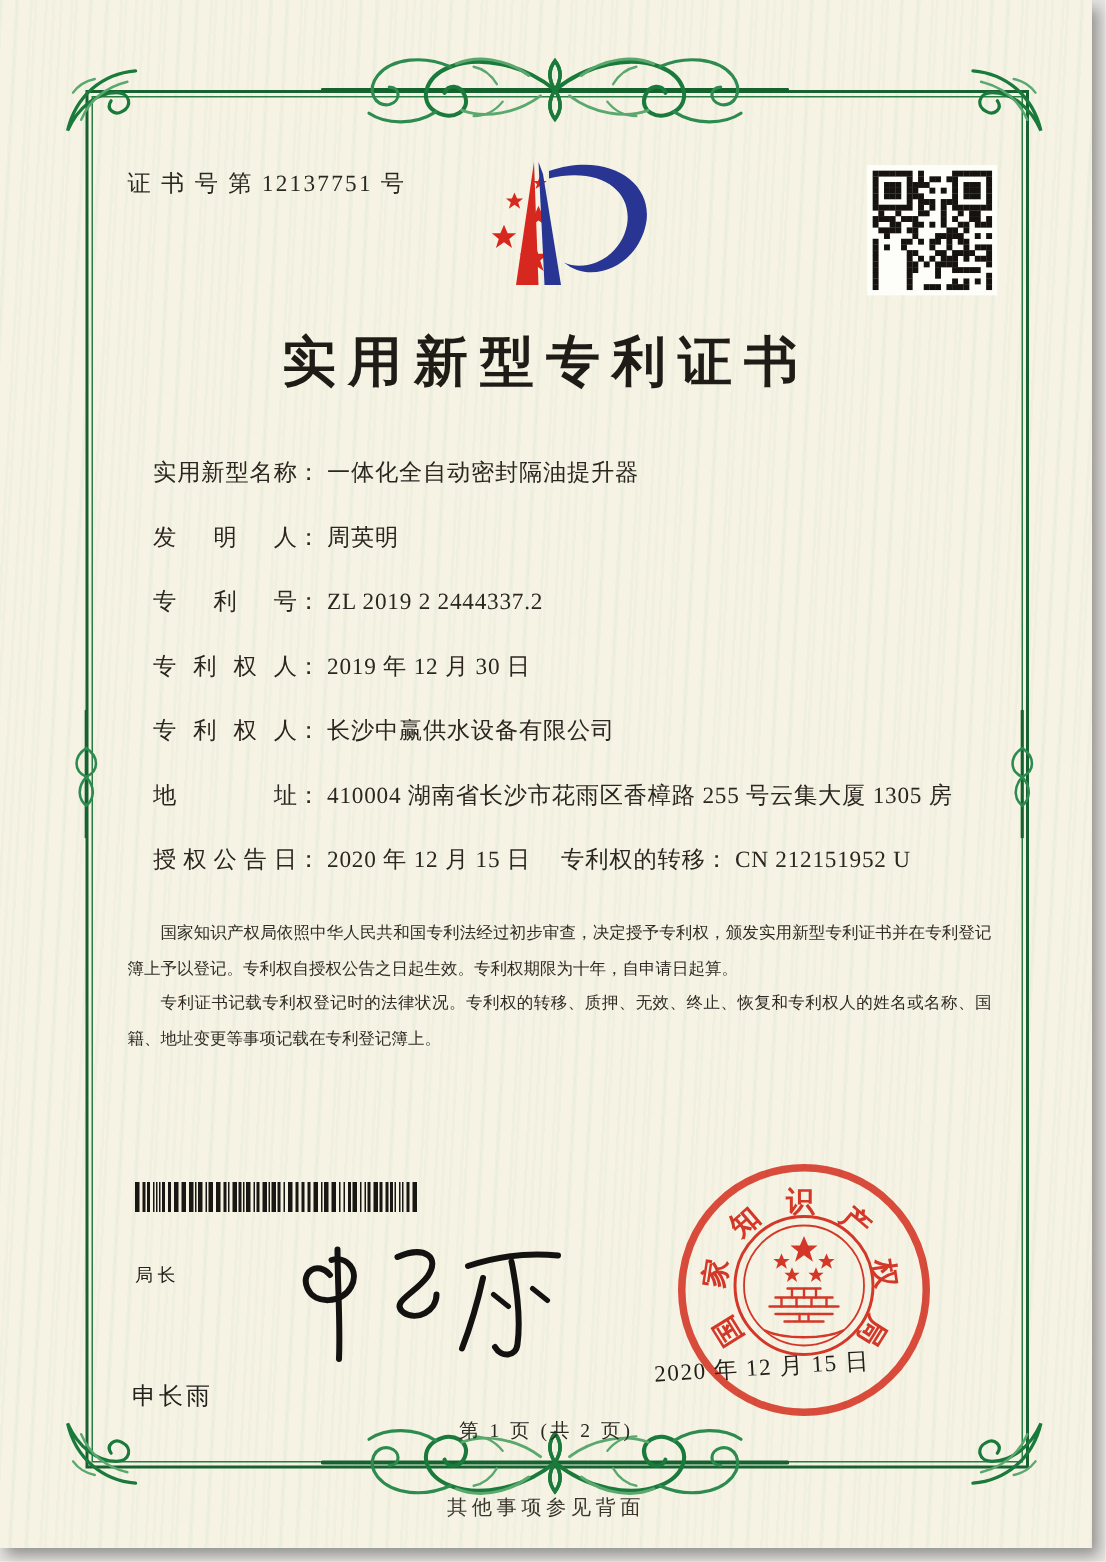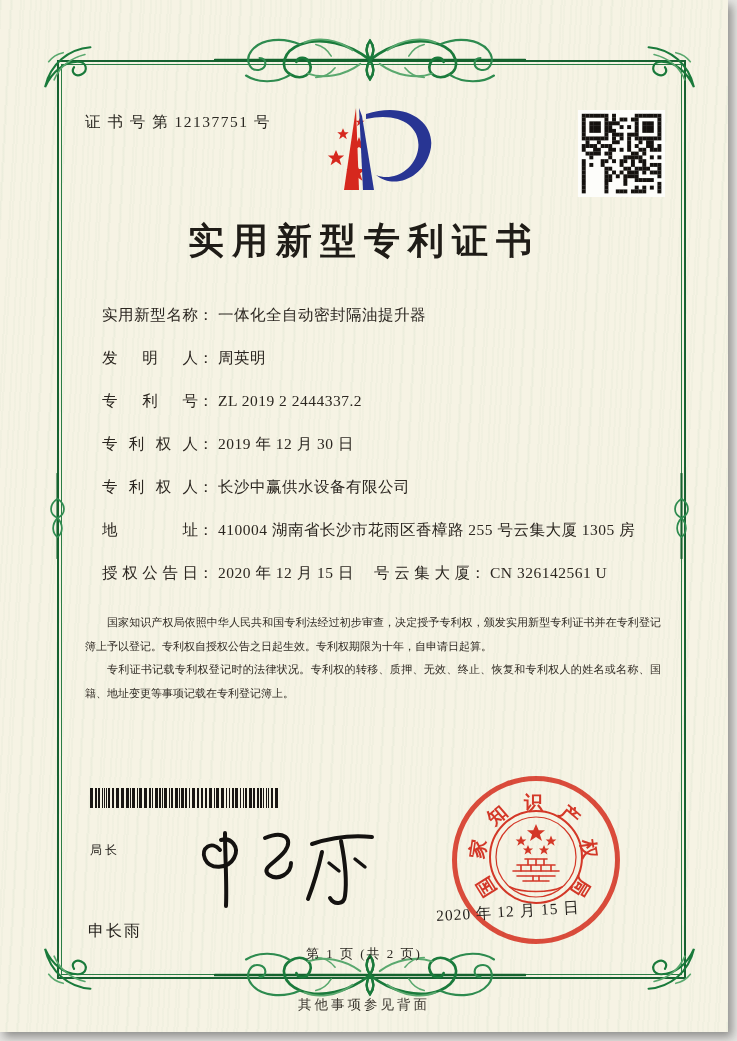--- a/index.html
+++ b/index.html
@@ -394,23 +394,23 @@
         <span class="f-colon">：</span>
         <span class="f-value">410004 湖南省长沙市花雨区香樟路 255 号云集大厦 1305 房</span>
     </div>
     <div class="row">
       <span class="grp grp1">
         <span class="f-label">授权公告日</span>
           <span class="f-colon">：</span>
           <span class="f-value">2020 年 12 月 15 日</span>
       </span>
       <span class="grp">
-        <span class="f-label">号云集大厦</span>
+        <span class="f-label">专利权的转移</span>
           <span class="f-colon">：</span>
-          <span class="f-value">CN 326142561 U</span>
+          <span class="f-value">CN 212151952 U</span>
       </span>
     </div>
   </div>
 
   <div class="abs paras">
     <p>国家知识产权局依照中华人民共和国专利法经过初步审查，决定授予专利权，颁发实用新型专利证书并在专利登记簿上予以登记。专利权自授权公告之日起生效。专利权期限为十年，自申请日起算。</p>
     <p>专利证书记载专利权登记时的法律状况。专利权的转移、质押、无效、终止、恢复和专利权人的姓名或名称、国籍、地址变更等事项记载在专利登记簿上。</p>
   </div>
 
   <svg class="abs barcode" viewBox="0 0 192 20" preserveAspectRatio="none">

